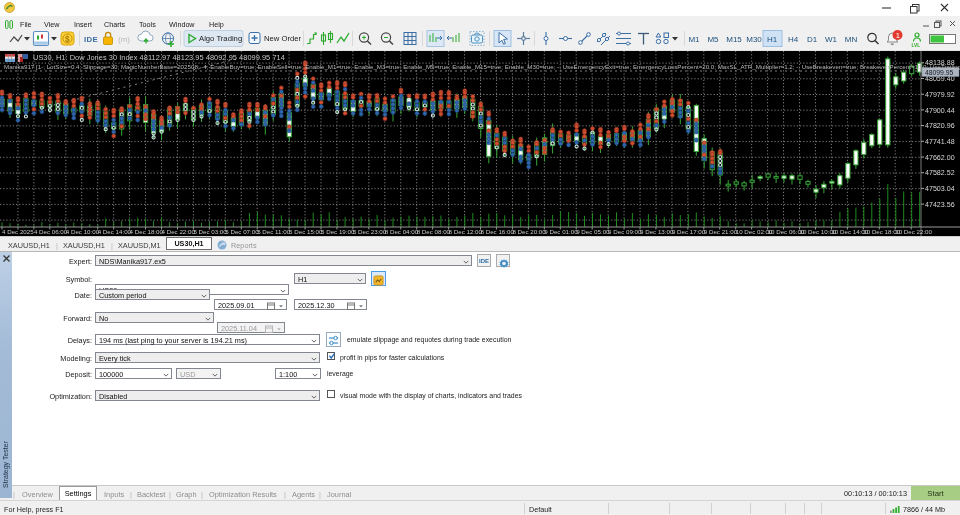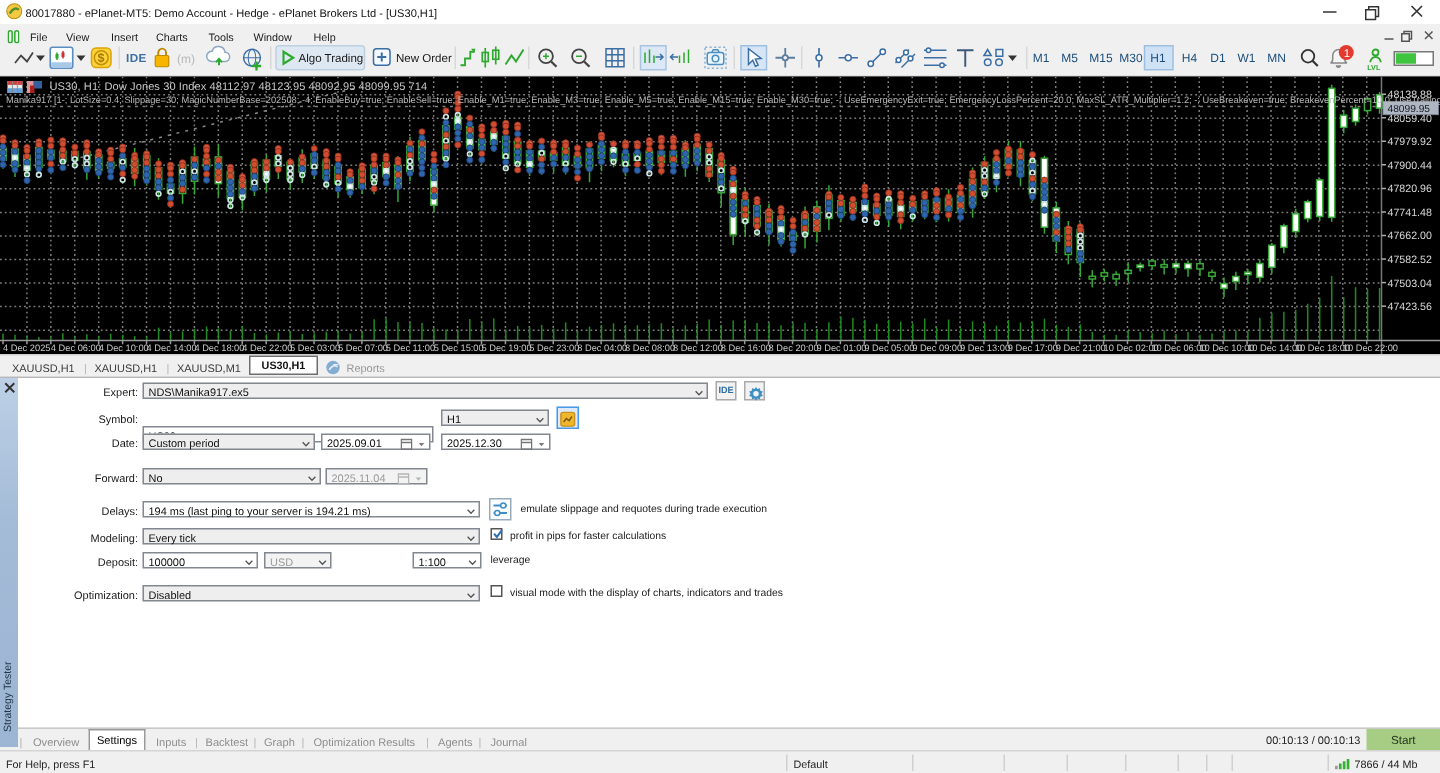--- a/index.html
+++ b/index.html
@@ -12,39 +12,38 @@
 .chart{left:0;top:51px;width:960px;height:185px;background:#000;}
 .charttabs{left:0;top:236px;width:960px;height:15px;background:#f0f0f0;border-top:1px solid #d0d0d0;}
 .ctab{top:3.5px;font-size:7.3px;color:#3a3a3a;}
 .ctabdiv{top:3.5px;font-size:7.3px;color:#b5b5b5;}
 .ctabactive{left:166px;top:0px;width:46px;height:13px;background:#fff;border:1px solid #6e6e6e;font-size:7.2px;font-weight:bold;color:#111;text-align:center;line-height:12px;}
 .tester{left:0;top:251px;width:960px;height:234px;background:#fff;border-top:1px solid #b8b8b8;}
 .strip{left:0;top:0;width:12px;height:246px;z-index:6;background:linear-gradient(180deg,#bdd0e6 0%,#a3bbd7 40%,#9cb5d2 100%);}
 .striptext{left:2px;top:189px;writing-mode:vertical-rl;transform:rotate(180deg);font-size:7px;color:#22364c;}
 .lbl{font-size:7.3px;color:#1a1a1a;text-align:right;width:60px;left:32px;}
 .combo{border:1px solid #828790;background:#eee;font-size:7.3px;color:#111;padding:1px 2px 0 3px;height:11px;}
-.combow{background:#fff;}
+.combow{background:#fff;margin-top:10px;}
 .carr{position:absolute;right:2px;top:2.5px;width:6px;height:6px;}
 .ftext{font-size:6.9px;color:#1a1a1a;}
 .cbox{width:8px;height:8px;border:1px solid #555;background:#fff;}
 .btabs{left:0;top:485px;width:960px;height:15px;background:#f0f0f0;border-top:1px solid #c8c8c8;}
 .btab{top:3.5px;font-size:7.4px;color:#8d8d8d;}
 .btabdiv{top:3.5px;font-size:7.4px;color:#b5b5b5;}
 .btabactive{left:59px;top:0;width:38px;height:15px;background:#fff;border:1px solid #999;border-bottom:none;font-size:7.4px;color:#000;text-align:center;line-height:13px;}
 .statusbar{left:0;top:500px;width:960px;height:15px;background:#f0f0f0;border-top:1px solid #d4d4d4;}
 .scell{top:3.5px;font-size:7.2px;color:#222;text-align:center;}
 .ssep{top:2px;width:1px;height:11px;background:#d0d0d0;}
 </style></head>
 <body>
 <div class="abs titlebar">
     <svg class="abs" style="left:4px;top:2px" width="11" height="11" viewBox="0 0 11 11">
       <circle cx="5.5" cy="5.5" r="5" fill="#f5c842" stroke="#b99010" stroke-width="0.7"></circle>
       <path d="M2.5,7 q3,-5 6,-2.5" stroke="#4e8f2f" stroke-width="1.6" fill="none"></path>
     </svg>
-    <div class="abs titletext">80017880 - ePlanet-MT5: Demo Account - Hedge - ePlanet Brokers Ltd - [US30,H1]</div>
     <svg class="abs" style="left:875px;top:0" width="85" height="16" viewBox="0 0 85 16">
       <line x1="7" y1="8" x2="16" y2="8" stroke="#333" stroke-width="1.1"></line>
       <rect x="37.5" y="4.5" width="6.5" height="6.5" fill="none" stroke="#333"></rect>
       <rect x="35.5" y="6.5" width="6.5" height="6.5" fill="#fff" stroke="#333"></rect>
       <path d="M66,4 l7,7 m0,-7 l-7,7" stroke="#333" stroke-width="1.1"></path>
     </svg>
   </div>
 <div class="abs menubar">
     <svg class="abs" style="left:5px;top:3.5px" width="8" height="9" viewBox="0 0 8 9">
       <rect x="0.5" y="0.5" width="2.6" height="8" rx="1.3" fill="none" stroke="#2daa2d" stroke-width="1"></rect>

